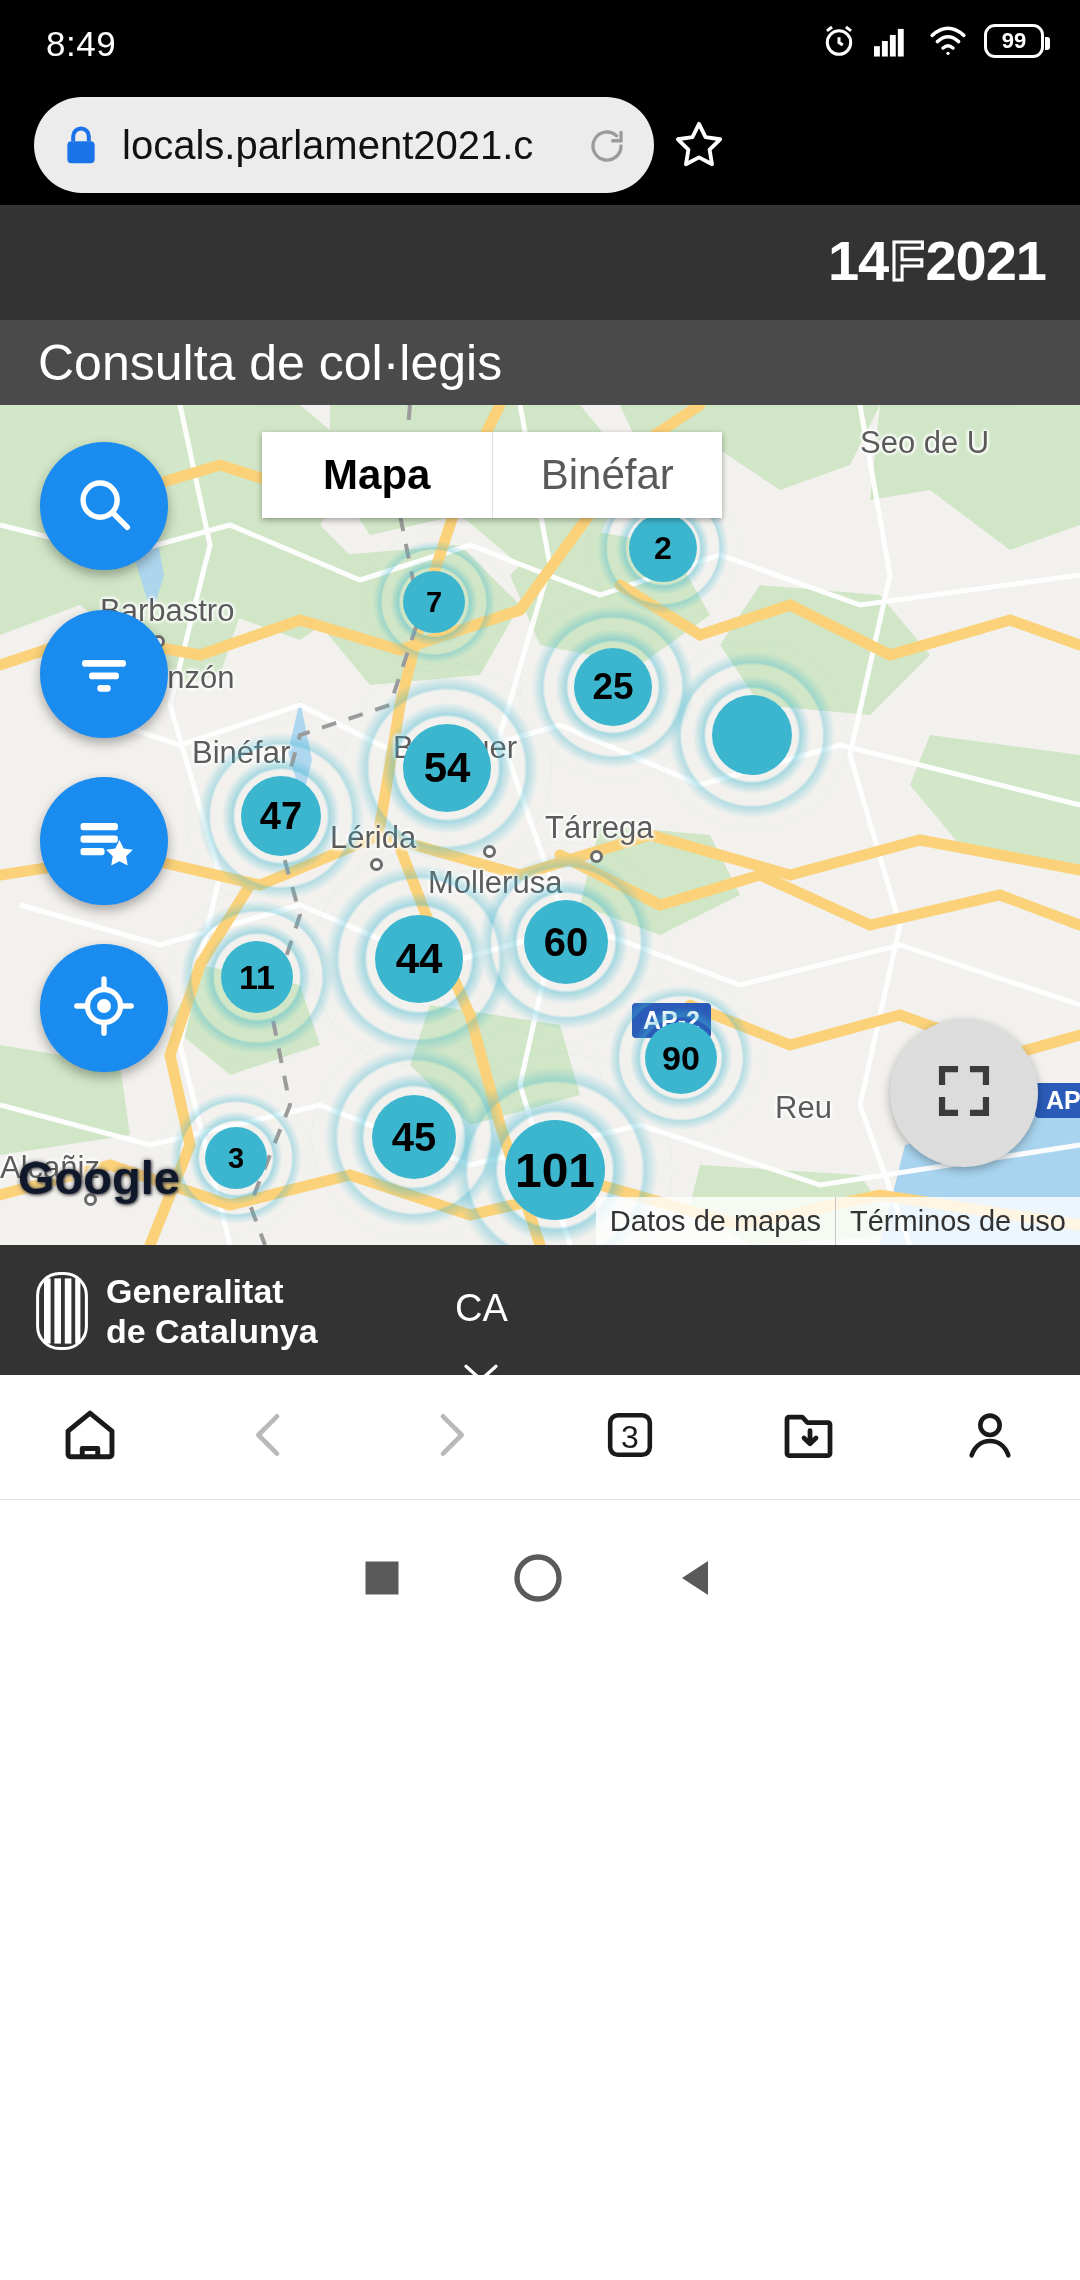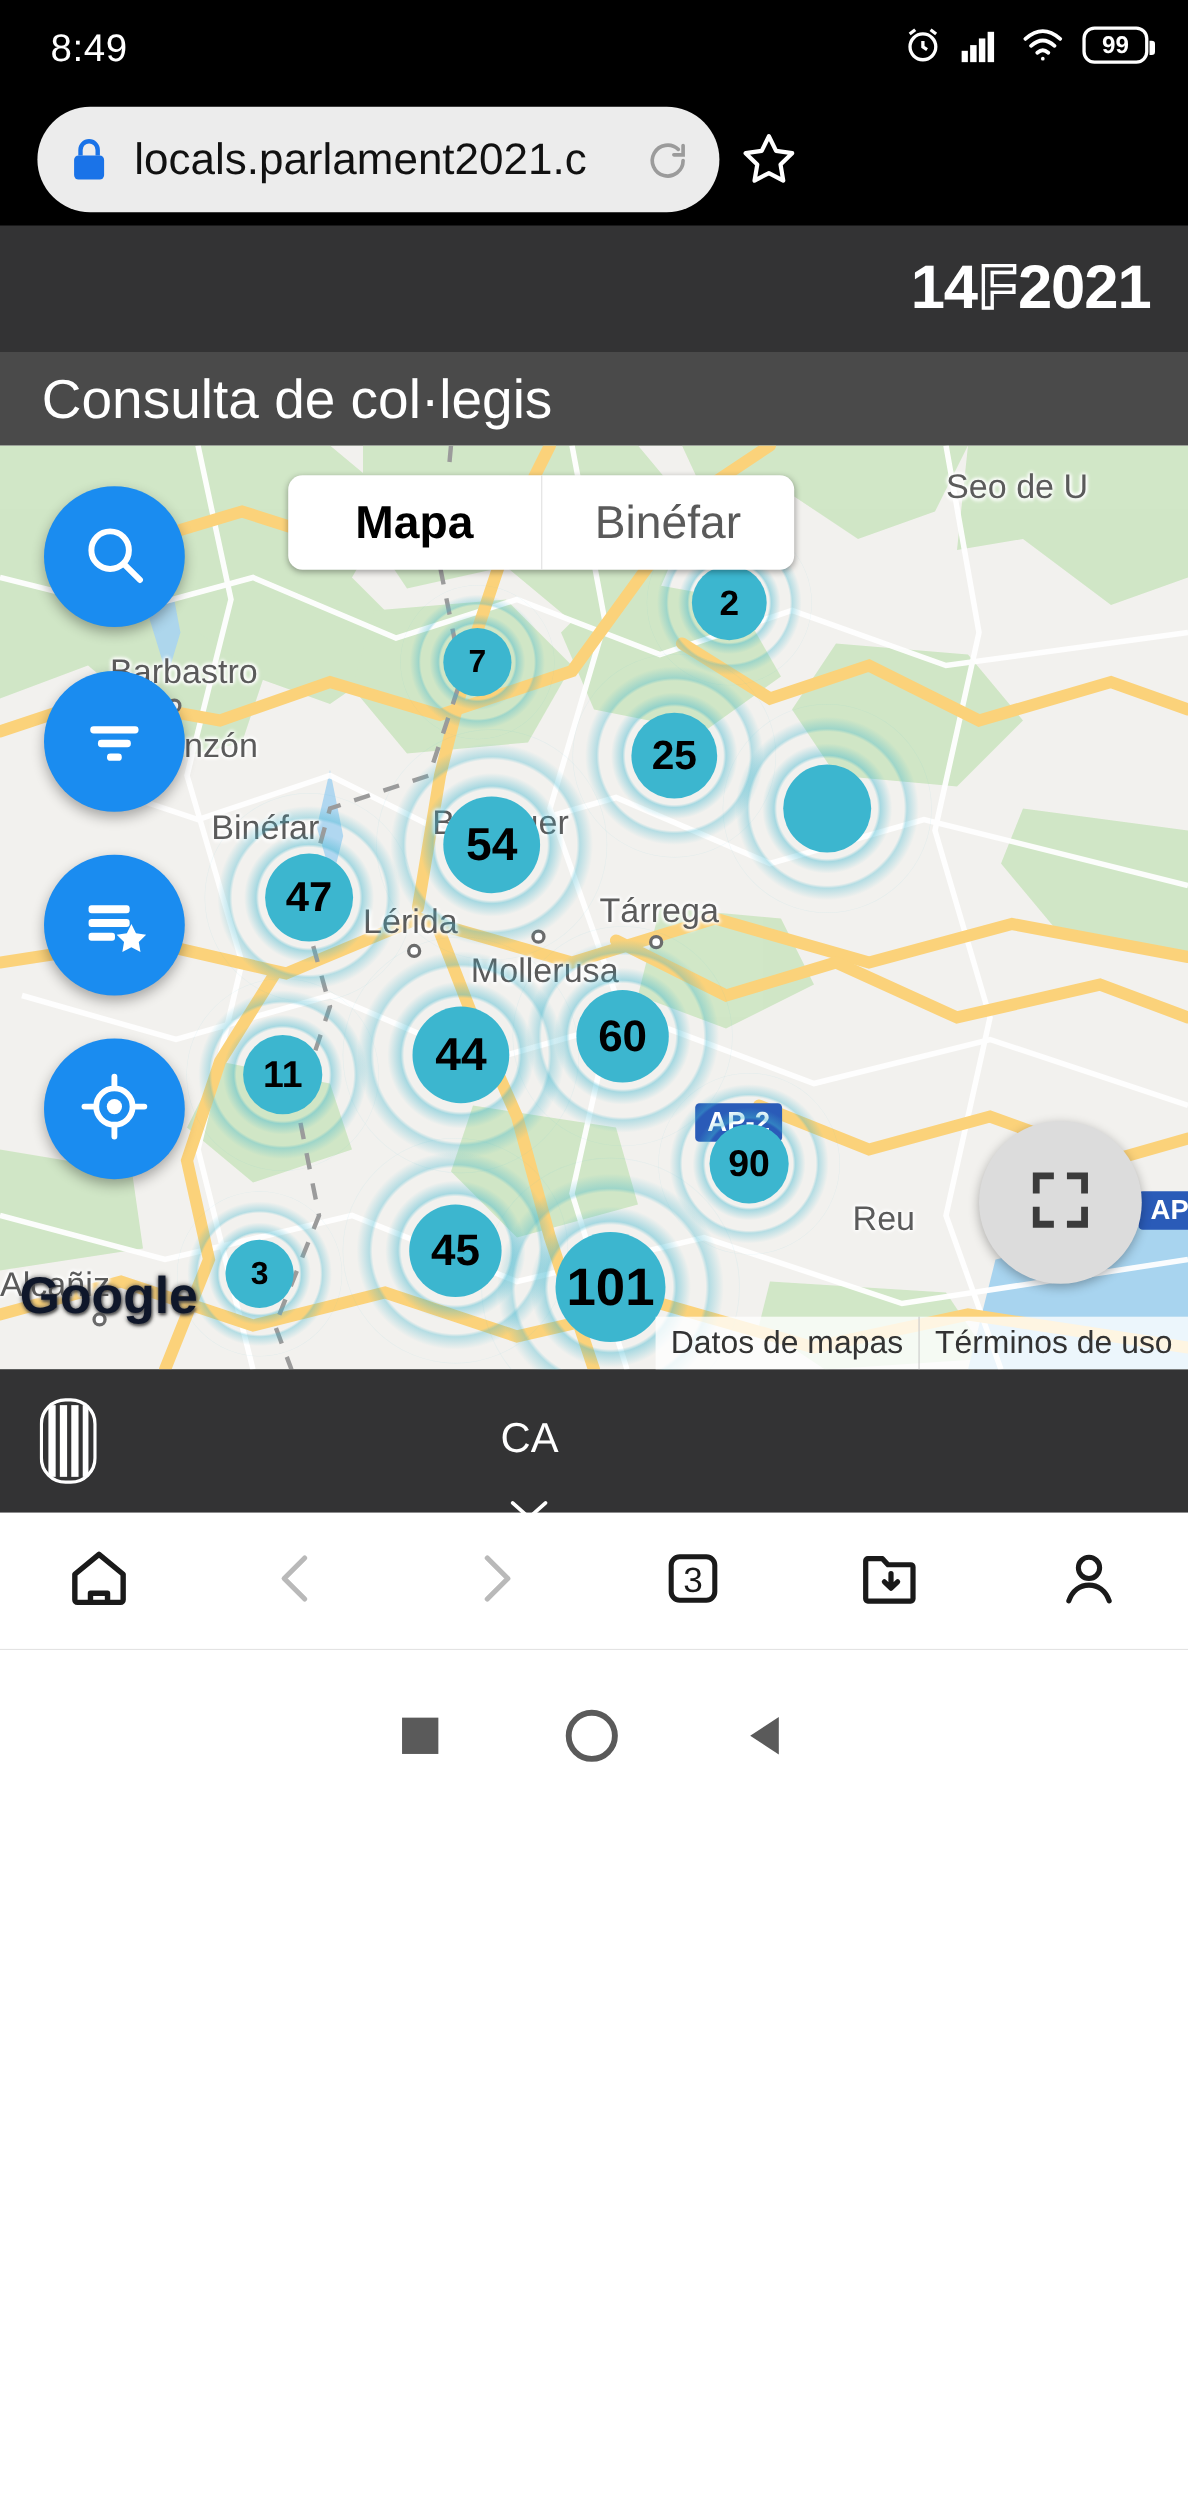--- a/index.html
+++ b/index.html
@@ -54,21 +54,21 @@
   .mapbg { position:absolute; inset:0; }
 
   .mapnames { position:absolute; inset:0; pointer-events:none; }
   .mn { position:absolute; color:#5b5b5b; font-size:31px;
     text-shadow:2px 0 3px #fff,-2px 0 3px #fff,0 2px 3px #fff,0 -2px 3px #fff; white-space:nowrap; }
   .mdot { position:absolute; width:13px; height:13px; border:3px solid #6b6b6b;
     border-radius:50%; background:#fff; }
 
   
   .maptoggle { position:absolute; left:262px; top:432px; width:460px; height:86px;
-    background:#fff; border-radius:13px; display:flex;
+    background:#fff; border-radius:0; display:flex;
     box-shadow:0 2px 6px rgba(0,0,0,.35); z-index:20; }
   .maptoggle div { flex:1; display:flex; align-items:center; justify-content:center;
     font-size:42px; }
   .mt-mapa { color:#000; font-weight:700; border-right:1px solid #e0e0e0; }
   .mt-sat { color:#5a5a5a; }
 
   
   .fab { position:absolute; left:40px; width:128px; height:128px; border-radius:50%;
     background:#1a8cf0; box-shadow:0 5px 12px rgba(0,0,0,.32); z-index:15;
     display:flex; align-items:center; justify-content:center; }
@@ -397,20 +397,24 @@
     <div class="flogo">
       <span class="shield">
         <svg width="52" height="78" viewBox="0 0 26 39">
           <rect x="0.8" y="0.8" width="24.4" height="37.4" rx="11" fill="none" stroke="#fff" stroke-width="1.5"></rect>
           <rect x="4" y="3.2" width="3.3" height="32.6" fill="#fff"></rect>
           <rect x="9.2" y="3.2" width="3.3" height="32.6" fill="#fff"></rect>
           <rect x="14.4" y="3.2" width="3.3" height="32.6" fill="#fff"></rect>
           <rect x="19.6" y="3.2" width="2.6" height="32.6" fill="#fff"></rect>
         </svg>
       </span>
+      <span class="ftext">
+        <div>Generalitat</div>
+        <div>de Catalunya</div>
+      </span>
     </div>
     <div class="langsel">
       <span class="lv">CA</span>
       <span>
         <svg width="40" height="26" viewBox="0 0 24 14" fill="none" stroke="#fff" stroke-width="2" stroke-linecap="round">
           <path d="M3 3l9 8 9-8"></path>
         </svg>
       </span>
     </div>
   </div>

